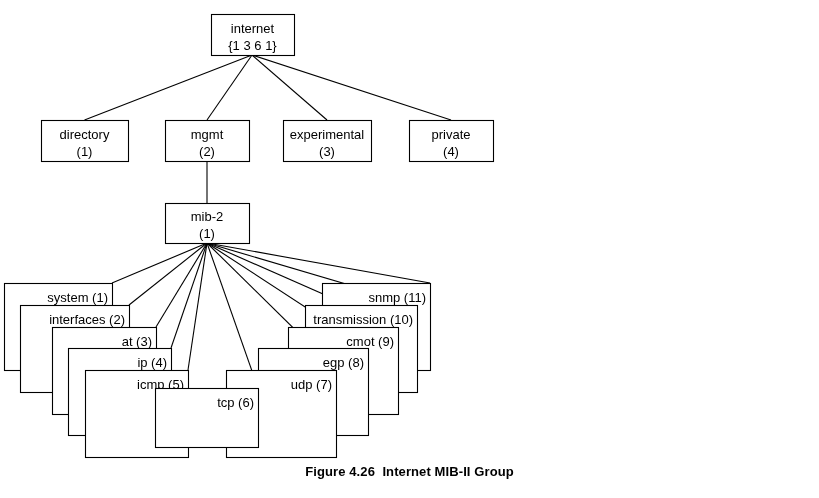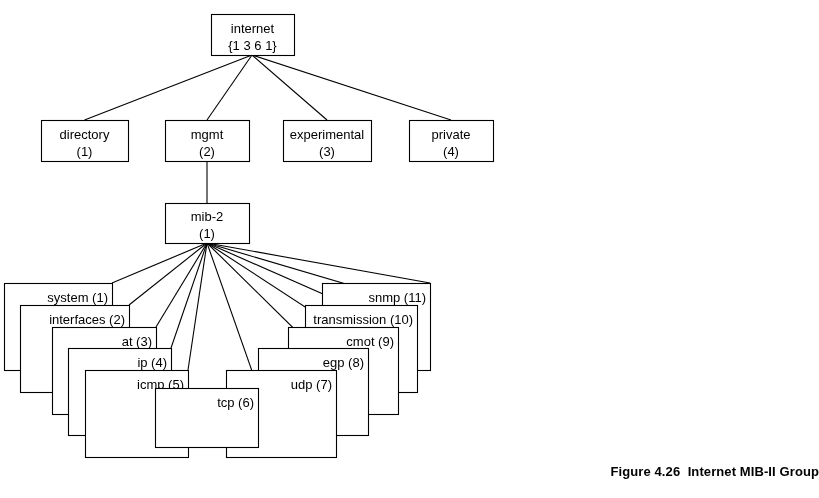--- a/index.html
+++ b/index.html
@@ -48,21 +48,21 @@
     text-anchor: middle;
   }
   .node-label.right {
     text-anchor: end;
   }
   .figure-caption {
     position: absolute;
     left: 0;
     top: 464px;
     width: 819px;
-    text-align: right;
+    text-align: center;
     font-family: "Liberation Sans", sans-serif;
     font-size: 13px;
     font-weight: bold;
     letter-spacing: 0.1px;
     white-space: pre;
   }
 </style>
 </head>
 <body>
 

